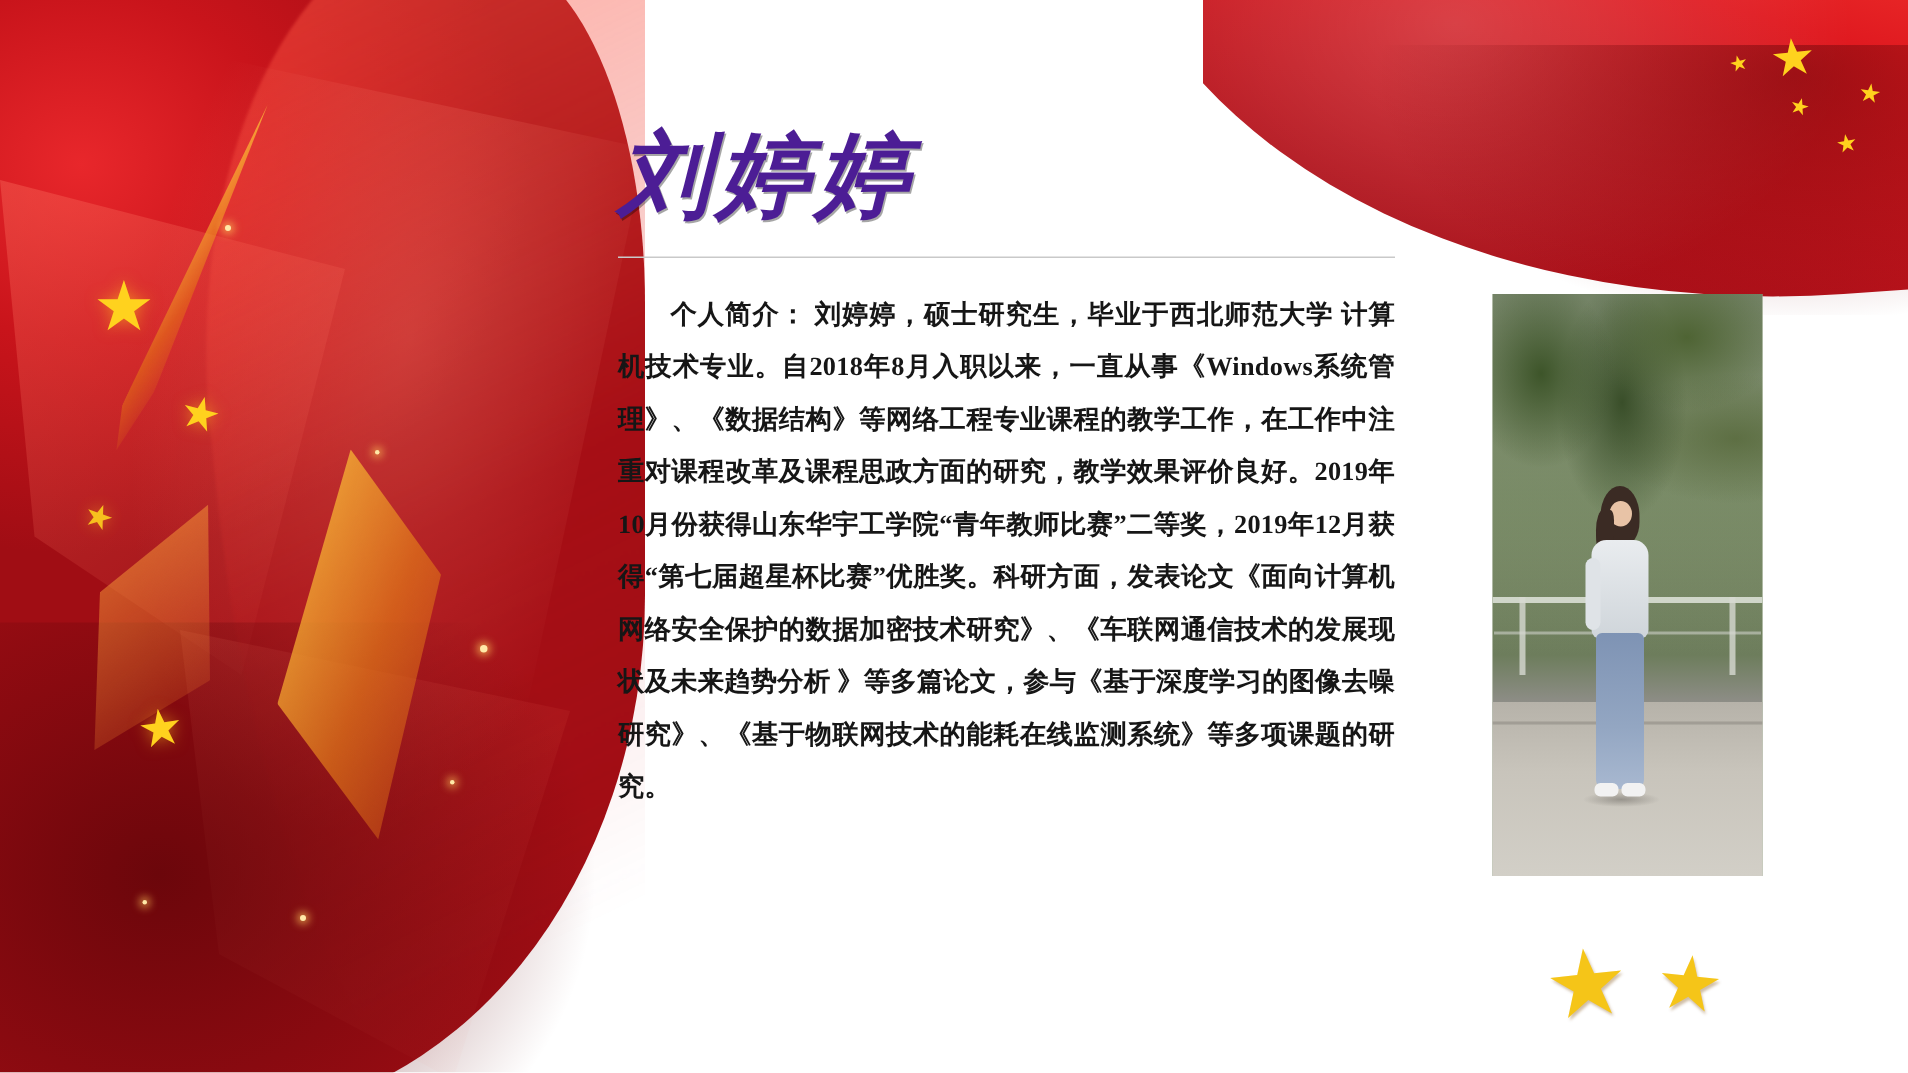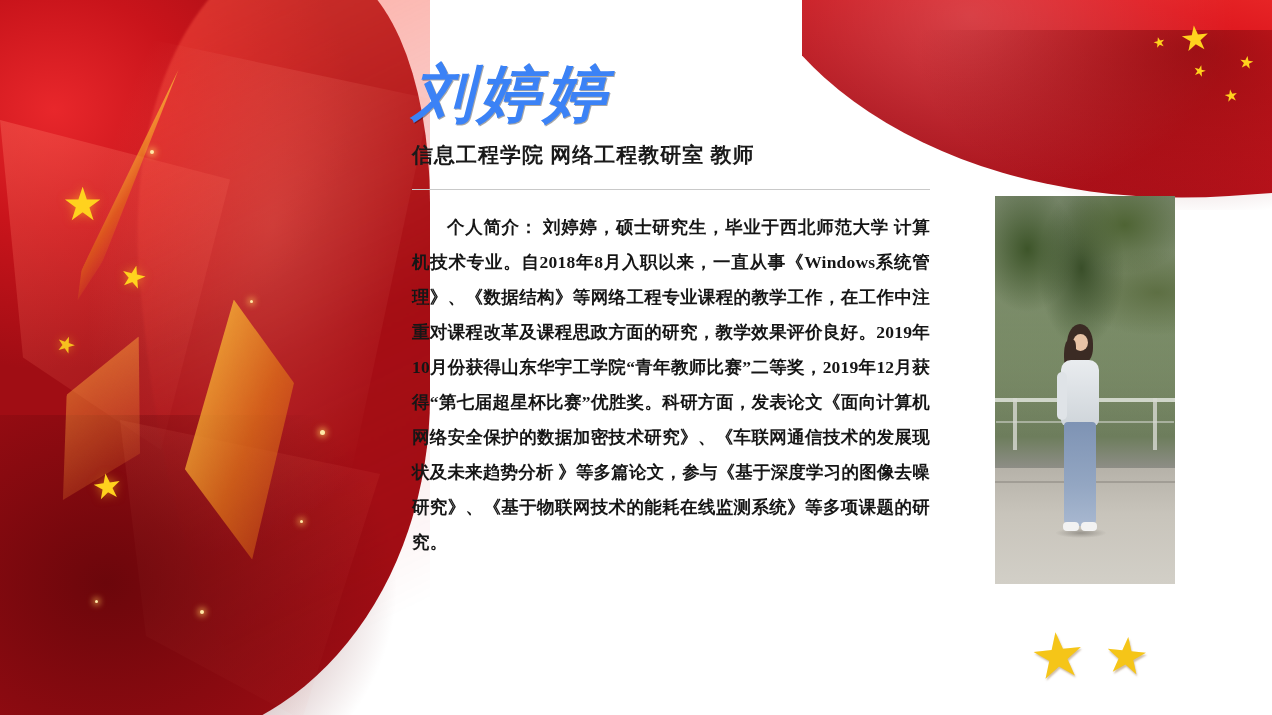--- a/index.html
+++ b/index.html
@@ -190,23 +190,24 @@
     left: 412px;
     top: 62px;
     width: 520px;
   }
   .name {
     font-family: "Liberation Serif", serif;
     font-size: 62px;
     font-weight: bold;
     font-style: italic;
     letter-spacing: 4px;
-    color: #3b82f6;
+    color: #4c1d95;
     line-height: 1.05;
     text-shadow: 1px 1px 0 rgba(0,0,0,.35);
+    margin-top: 24px;
   }
   .award {
     margin-top: 40px;
     font-size: 21px;
     font-weight: bold;
     color: #1a1a1a;
     letter-spacing: 1px;
   }
   .role {
     margin-top: 14px;
@@ -361,21 +362,20 @@
     <div class="shadowfold"></div>
     <span class="fs1">★</span>
     <span class="fs2">★</span>
     <span class="fs3">★</span>
     <span class="fs4">★</span>
     <span class="fs5">★</span>
   </div>
 
   <div class="content">
     <div class="name">刘婷婷</div>
-    <div class="role">信息工程学院 网络工程教研室  教师</div>
     <div class="divider"></div>
     <div class="bio">个人简介： 刘婷婷，硕士研究生，毕业于西北师范大学 计算机技术专业。自2018年8月入职以来，一直从事《Windows系统管理》、《数据结构》等网络工程专业课程的教学工作，在工作中注重对课程改革及课程思政方面的研究，教学效果评价良好。2019年10月份获得山东华宇工学院“青年教师比赛”二等奖，2019年12月获得“第七届超星杯比赛”优胜奖。科研方面，发表论文《面向计算机网络安全保护的数据加密技术研究》、《车联网通信技术的发展现状及未来趋势分析 》等多篇论文，参与《基于深度学习的图像去噪研究》、《基于物联网技术的能耗在线监测系统》等多项课题的研究。</div>
   </div>
 
   <div class="photo-frame">
     <div class="photo-sky"></div>
     <div class="photo-trees"></div>
     <div class="photo-rail"></div>
     <div class="photo-rail-post" style="left:18px;"></div>
     <div class="photo-rail-post" style="left:96px;"></div>

